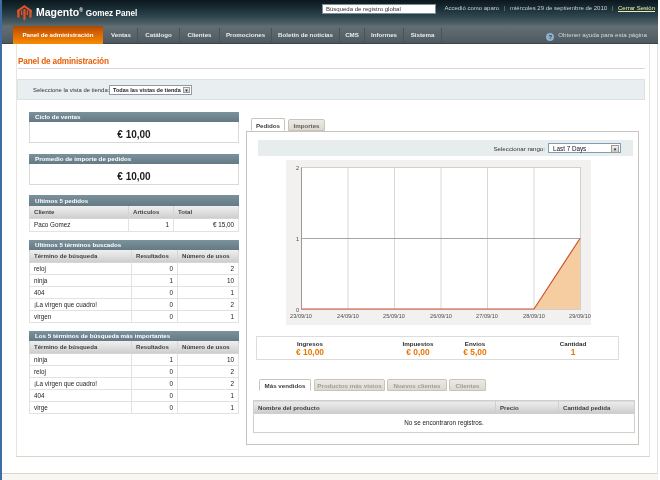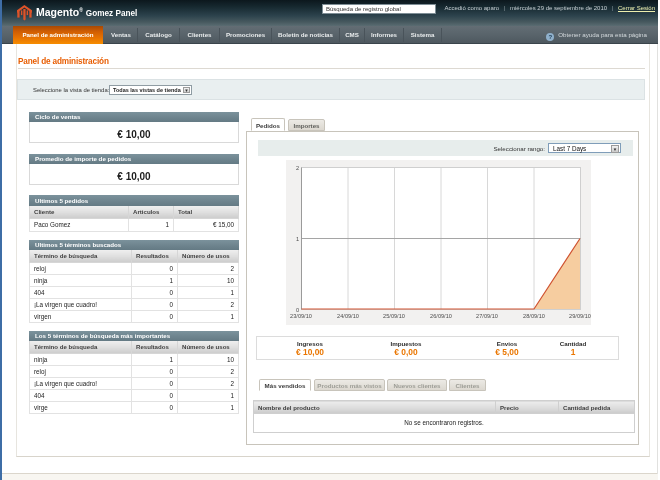--- a/index.html
+++ b/index.html
@@ -254,25 +254,25 @@
       <text x="248" y="158" text-anchor="middle">28/09/10</text>
       <text x="294" y="158" text-anchor="middle">29/09/10</text>
     </g>
   </svg>
 
   <div id="totrow">
     <div class="cell" style="left:8px;">
         <span class="tl">Ingresos</span>
         <span class="tv">€ 10,00</span>
       </div>
-    <div class="cell" style="left:104px;">
+    <div class="cell" style="left:116px;">
         <span class="tl">Impuestos</span>
         <span class="tv">€ 0,00</span>
       </div>
-    <div class="cell" style="left:205px;">
+    <div class="cell" style="left:173px;">
         <span class="tl">Envios</span>
         <span class="tv">€ 5,00</span>
       </div>
     <div class="cell" style="left:271px;">
         <span class="tl">Cantidad</span>
         <span class="tv">1</span>
       </div>
   </div>
 
   <div class="tab on" style="left:12px;top:247px;width:52px;position:absolute;">Más vendidos</div>

